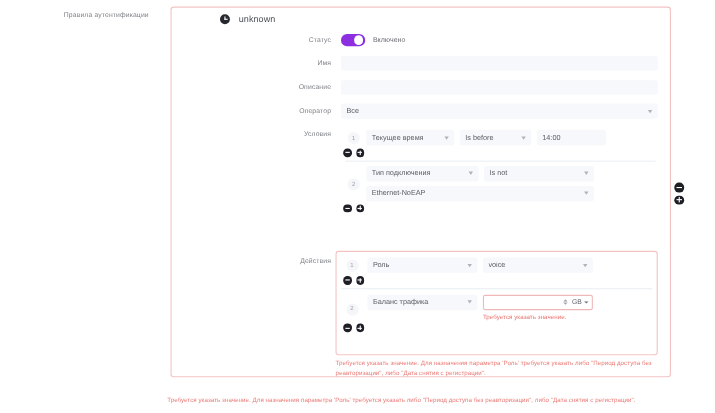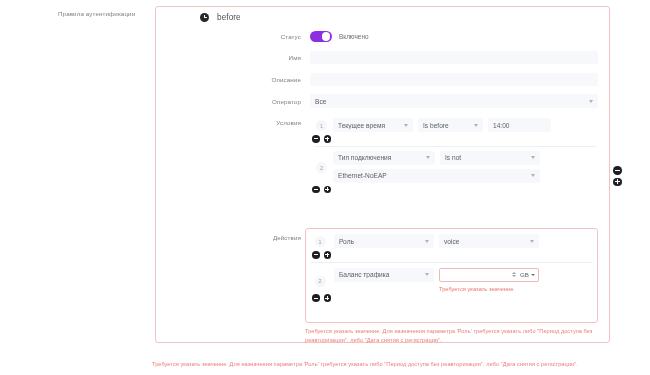--- a/index.html
+++ b/index.html
@@ -333,21 +333,21 @@
 
   <div class="outer-pm">
     <div class="pm"></div>
     <div class="pm plus"></div>
   </div>
 
   <div class="rule-panel"></div>
 
   <div class="rule-head">
     <div class="clock-icon"></div>
-    <div class="rule-name">before</div>
+    <div class="rule-name">unknown</div>
   </div>
 
   <div class="form-row" style="left:255px; top:31px; width:300px;">
     <div class="f-label" style="width:46px;">Статус</div>
     <div style="margin-left:9px; display:flex; align-items:center;">
       <div class="toggle">
         <div class="knob"></div>
       </div>
       <div class="toggle-text">Включено</div>
     </div>

